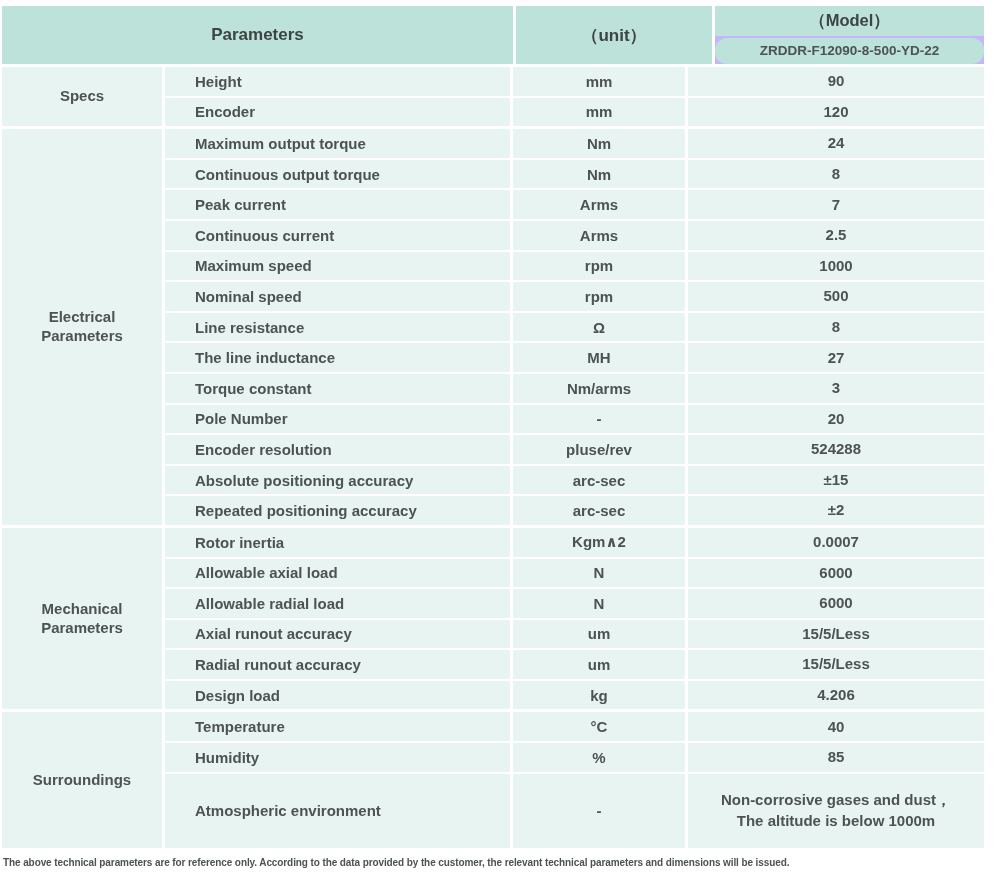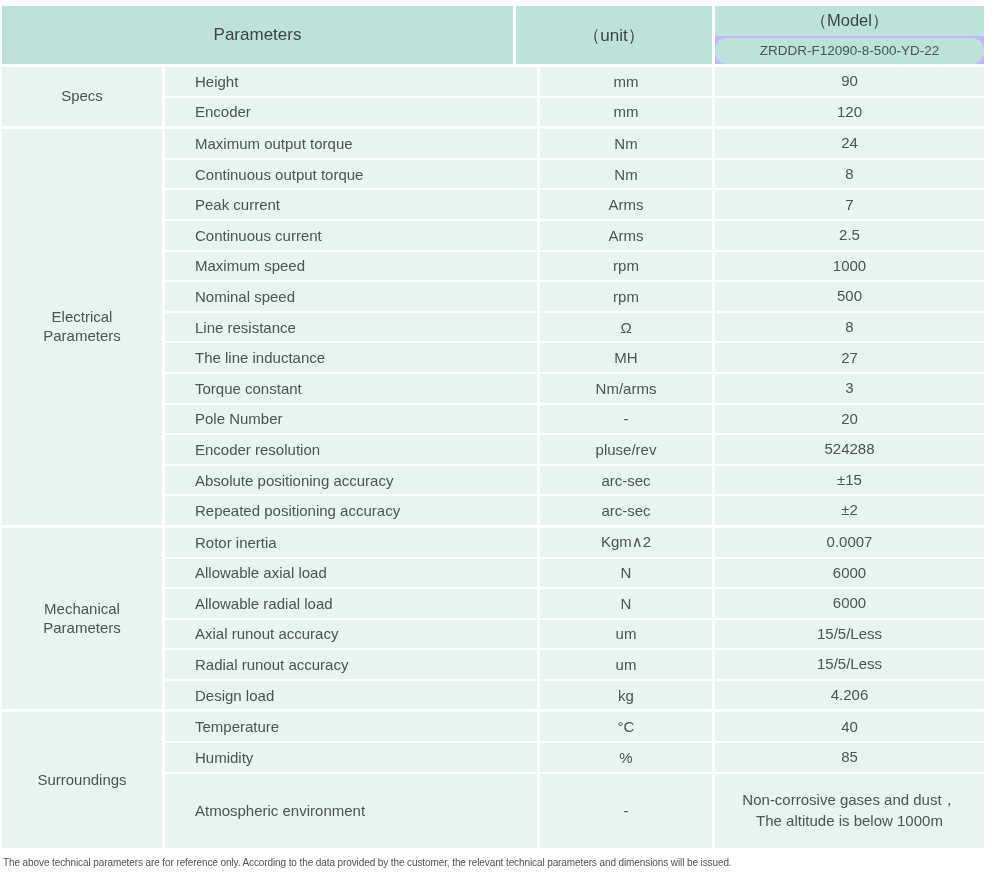--- a/index.html
+++ b/index.html
@@ -3,21 +3,21 @@
 <meta charset="utf-8">
 <style>
   html,body{margin:0;padding:0;}
   body{
     width:1000px;height:889px;
     background:#ffffff;
     font-family:"Liberation Sans","DejaVu Sans",sans-serif;
     color:#4c4c4c;
     -webkit-font-smoothing:antialiased;
   }
-  .wrap{padding:6px 16px 0 2px;}
+  .wrap{padding:6px 16px 0 2px;font-weight:bold;}
 
   
   .thead{display:flex;gap:3px;height:58px;margin-bottom:3px;}
   .hcell{
     background:#bce2d9;
     display:flex;align-items:center;justify-content:center;
     color:#3d4442;font-size:17px;
   }
   .h-params{width:511px;}
   .h-unit{width:196px;}
@@ -30,21 +30,21 @@
   .glabel{
     width:160px;background:#e8f4f1;
     display:flex;align-items:center;justify-content:center;
     text-align:center;white-space:pre-line;
     font-size:15px;color:#4c5351;line-height:1.25;
   }
   .rows{flex:1;display:flex;flex-direction:column;gap:2px;}
   .row{display:flex;gap:3px;height:28.6px;}
   .row.tall{height:74px;}
   .cell{background:#e8f4f1;display:flex;align-items:center;font-size:15px;color:#4c5351;}
-  .c-param{width:372px;padding-left:30px;box-sizing:border-box;}
+  .c-param{width:345px;padding-left:30px;box-sizing:border-box;}
   .c-unit{width:172px;justify-content:center;text-align:center;}
   .c-value{flex:1;justify-content:center;text-align:center;white-space:pre-line;line-height:1.35;}
 
   
   .footnote{
     margin-top:9px;padding-left:1px;
     font-size:10px;color:#4c5351;letter-spacing:-0.1px;
     white-space:nowrap;
   }
 </style>

